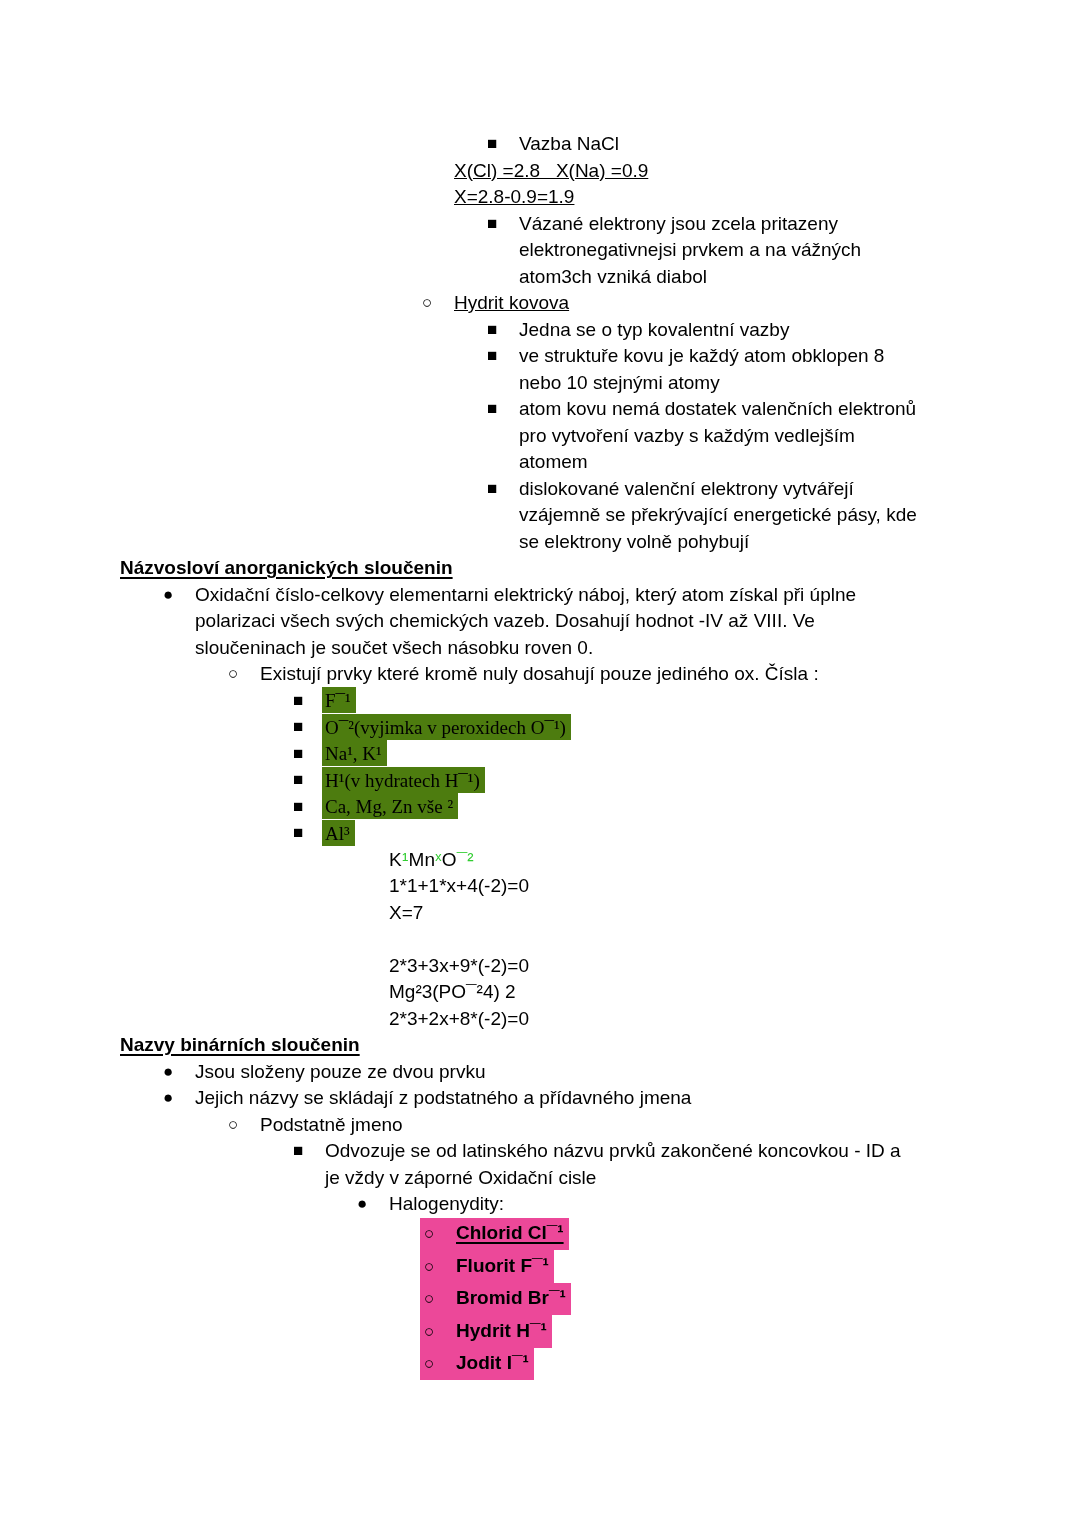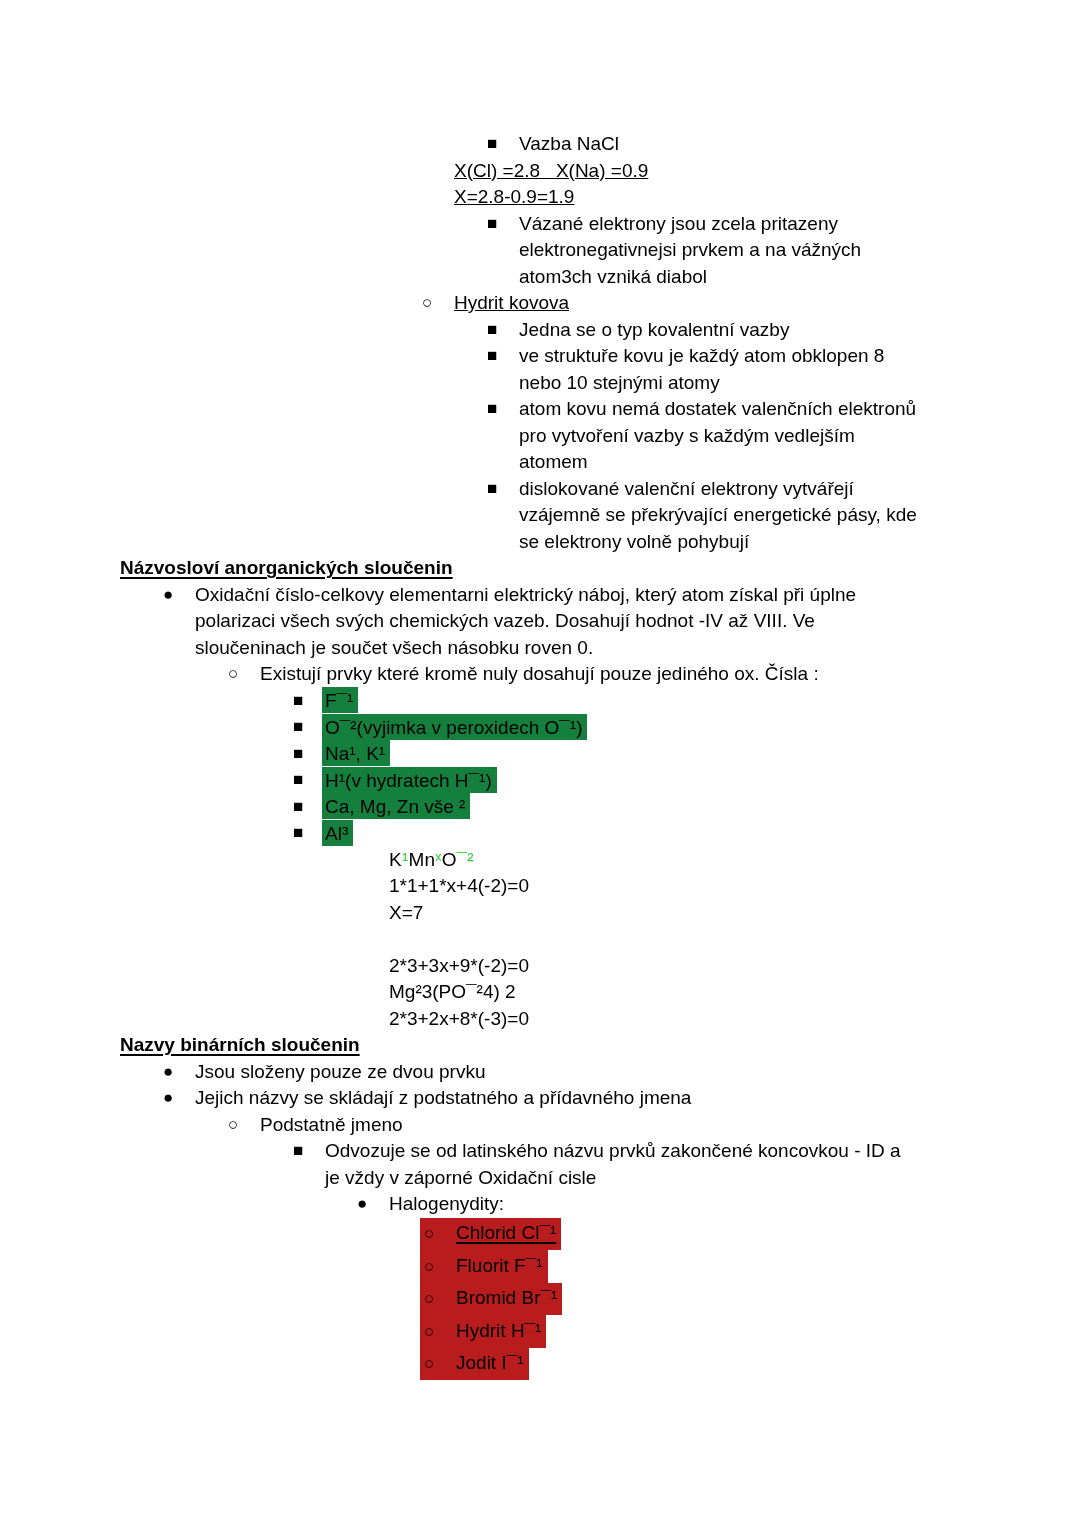--- a/index.html
+++ b/index.html
@@ -48,32 +48,34 @@
   .l6 > .marker { left: 367px; }
 
   .heading {
     font-weight: 700;
     text-decoration: underline;
     text-decoration-thickness: 1.8px;
     text-underline-offset: 3px;
   }
 
   .hl {
-    background: #15803d;
+    background: #4d7c0f;
     padding: 2.5px 5px 2.5px 3px;
     margin-left: -3px;
     box-decoration-break: clone;
+    font-family: Liberation Serif, serif;
   }
 
   
   .hrow { padding-left: 300px; }
   .hlwrap {
-    background: #b91c1c;
+    background: #ec4899;
     padding: 2.5px 5px 2.5px 4px;
     display: inline-block;
+    font-weight: bold;
   }
   .marker-in {
     display: inline-block;
     width: 32px;
     font-size: 17px;
   }
   .ul {
     text-decoration: underline;
     text-decoration-thickness: 1.8px;
     text-underline-offset: 3px;
@@ -179,21 +181,21 @@
 
     <div class="row spacer"></div>
 
     <div class="row l4">
       <span class="txt">2*3+3x+9*(-2)=0</span>
     </div>
     <div class="row l4">
       <span class="txt">Mg²3(PO¯²4) 2</span>
     </div>
     <div class="row l4">
-      <span class="txt">2*3+2x+8*(-3)=0</span>
+      <span class="txt">2*3+2x+8*(-2)=0</span>
     </div>
 
     <div class="row heading">Nazvy binárních sloučenin</div>
     <div class="row l1">
       <span class="marker">●</span>
       <span class="txt">Jsou složeny pouze ze dvou prvku</span>
     </div>
     <div class="row l1">
       <span class="marker">●</span>
       <span class="txt">Jejich názvy se skládají z podstatného a přídavného jmena</span>

